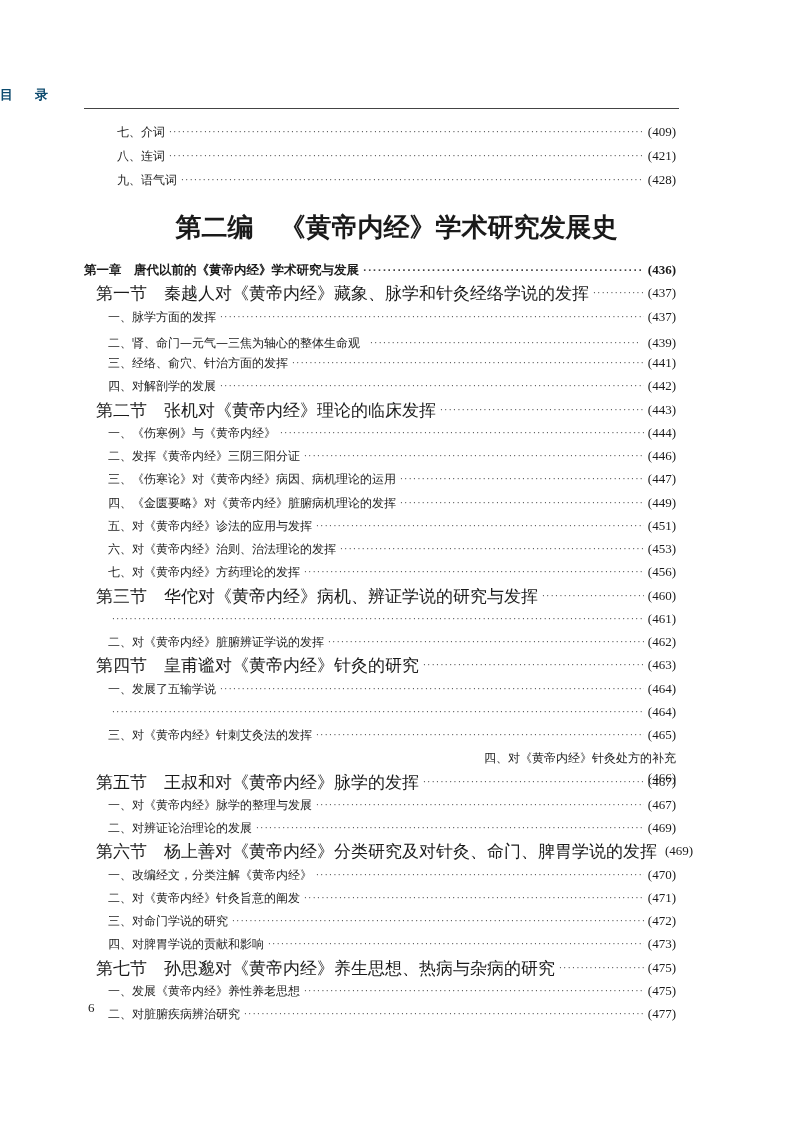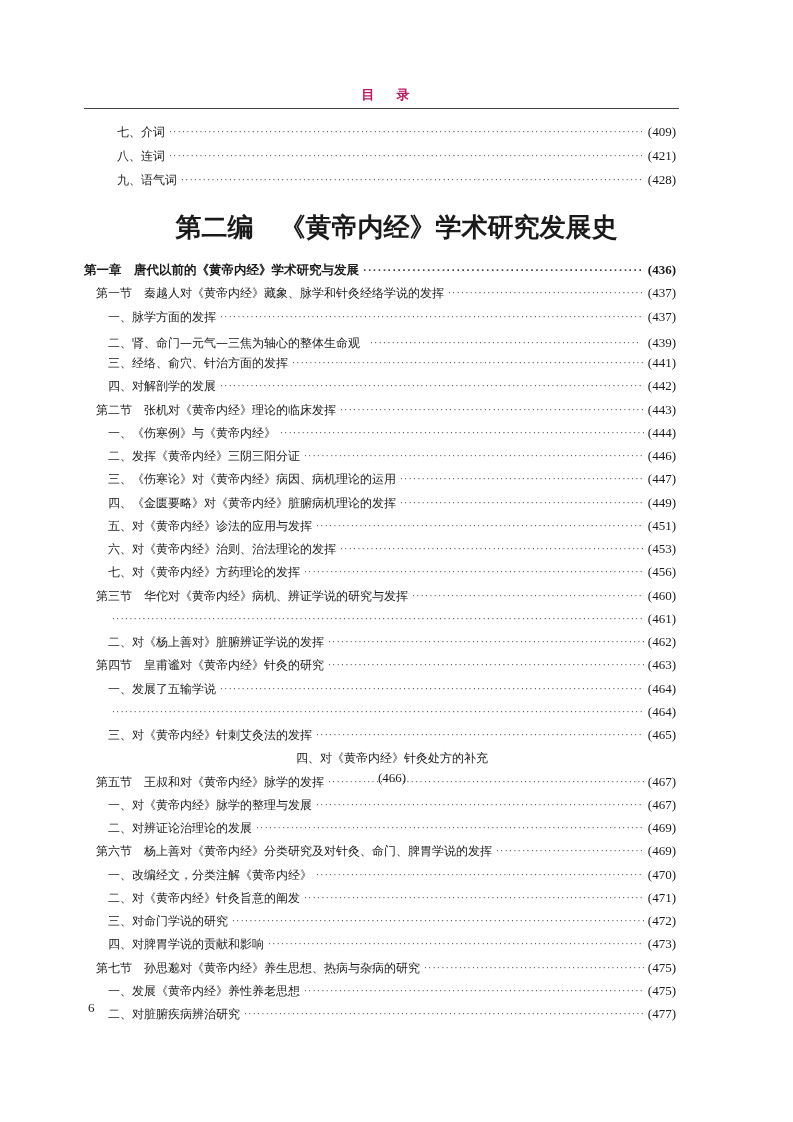--- a/index.html
+++ b/index.html
@@ -1,43 +1,43 @@
 <!DOCTYPE html>
 <html><head>
 <meta charset="utf-8">
 <style>
   html, body { margin: 0; padding: 0; background: #ffffff; }
   body {
     width: 793px; height: 1122px; position: relative; overflow: hidden;
     font-family: "DejaVu Serif", "Liberation Serif", serif; color: #1a1a1a;
   }
   .running-head {
-    position: absolute; left: 0; width: 793px; top: 86px; text-align: center;
+    position: absolute; left: 0; width: 793px; top: 86px; text-align: left;
     font-family: "DejaVu Sans", sans-serif; font-size: 13px; font-weight: bold;
-    letter-spacing: 22px; color: #be185d;
+    letter-spacing: 22px; color: #0c4a6e;
   }
   .head-rule {
     position: absolute; left: 84px; width: 595px; top: 108px; height: 0;
     border-top: 1px solid #444;
   }
   .toc-row {
-    position: absolute; height: 20px; display: flex; align-items: center;
+    position: absolute; height: 20px; display: flex; align-items: flex-end;
     font-size: 12.5px; line-height: 20px; white-space: nowrap;
   }
   .toc-row .t { flex: 0 0 auto; }
   .toc-row .dots {
     flex: 1 1 auto; overflow: hidden; margin: 0 4px; color: #444;
     font-size: 9px; letter-spacing: 1.5px;
   }
   .toc-row .dots::before {
     content: "··································································································································································";
   }
   .toc-row .pg { flex: 0 0 auto; font-family: "Liberation Serif", serif; font-size: 13px; }
   .lvl-chapter { font-family: "DejaVu Sans", sans-serif; font-weight: bold; font-size: 12.5px; }
-  .lvl-section .t { font-size: 12px; }
+  .lvl-section .t { font-size: 17px; }
   .lvl-sub .t { font-size: 12px; color: #222; }
   .part-title {
     position: absolute; left: 0; width: 793px; top: 210px; text-align: center;
     font-family: "DejaVu Serif", serif; font-weight: bold; font-size: 26px;
   }
   .folio {
     position: absolute; left: 88px; top: 1000px; font-family: "Liberation Serif", serif; font-size: 13px;
   }
 </style>
 </head>
@@ -140,21 +140,21 @@
     <div class="toc-row lvl-section" style="top: 586px; left: 96px; width: 580px;">
       <span class="t">第三节　华佗对《黄帝内经》病机、辨证学说的研究与发挥</span>
       <span class="dots"></span>
       <span class="pg">(460)</span>
     </div>
     <div class="toc-row lvl-sub" style="top: 609px; left: 108px; width: 568px;">
       <span class="dots"></span>
       <span class="pg">(461)</span>
     </div>
     <div class="toc-row lvl-sub" style="top: 632px; left: 108px; width: 568px;">
-      <span class="t">二、对《杨上善对》脏腑辨证学说的发挥</span>
+      <span class="t">二、对《黄帝内经》脏腑辨证学说的发挥</span>
       <span class="dots"></span>
       <span class="pg">(462)</span>
     </div>
     <div class="toc-row lvl-section" style="top: 655px; left: 96px; width: 580px;">
       <span class="t">第四节　皇甫谧对《黄帝内经》针灸的研究</span>
       <span class="dots"></span>
       <span class="pg">(463)</span>
     </div>
     <div class="toc-row lvl-sub" style="top: 679px; left: 108px; width: 568px;">
       <span class="t">一、发展了五输学说</span>

